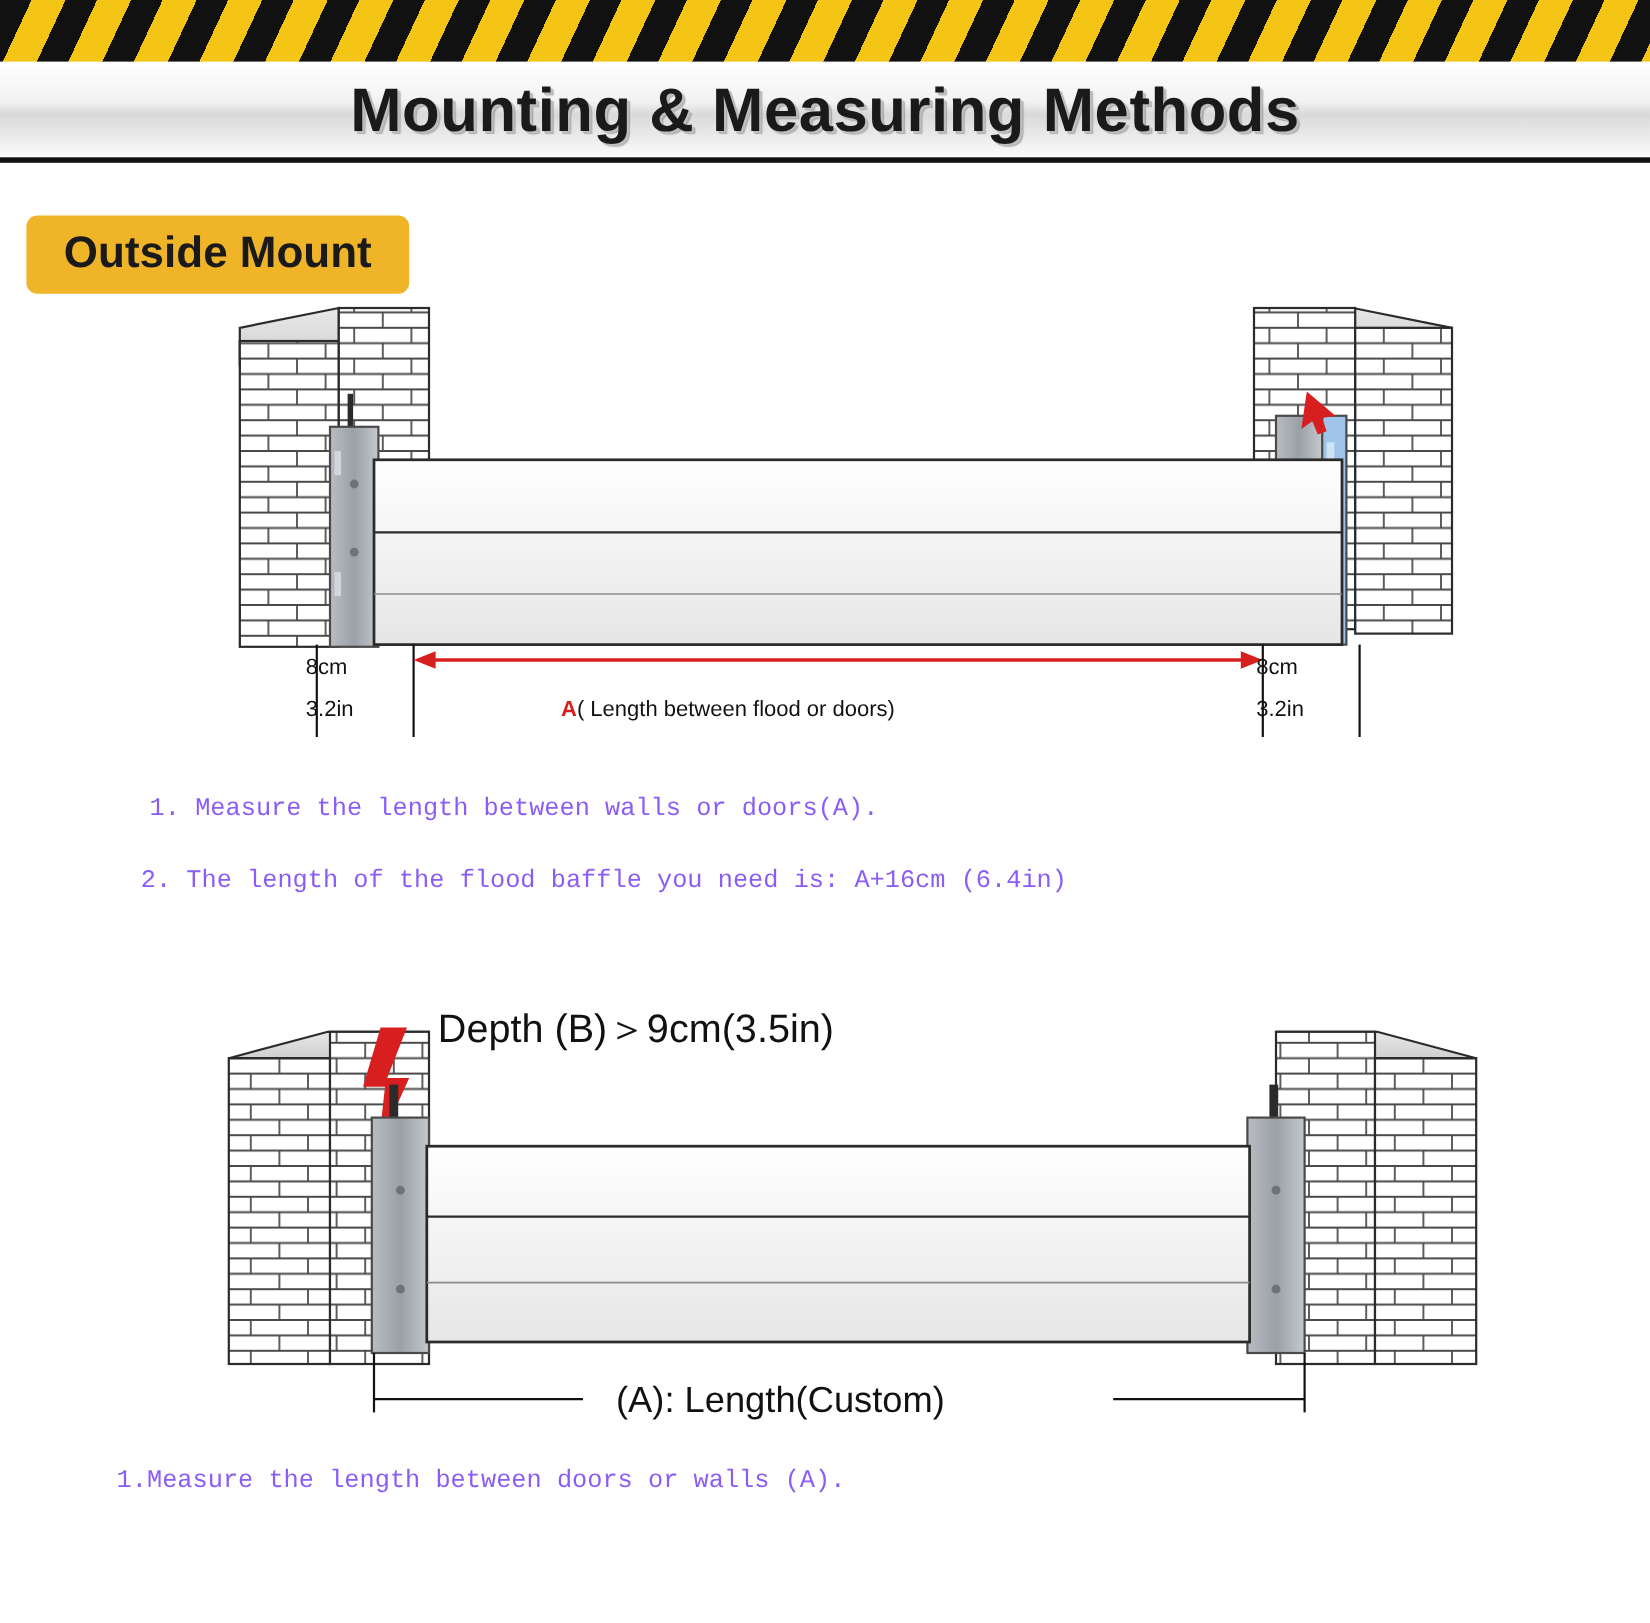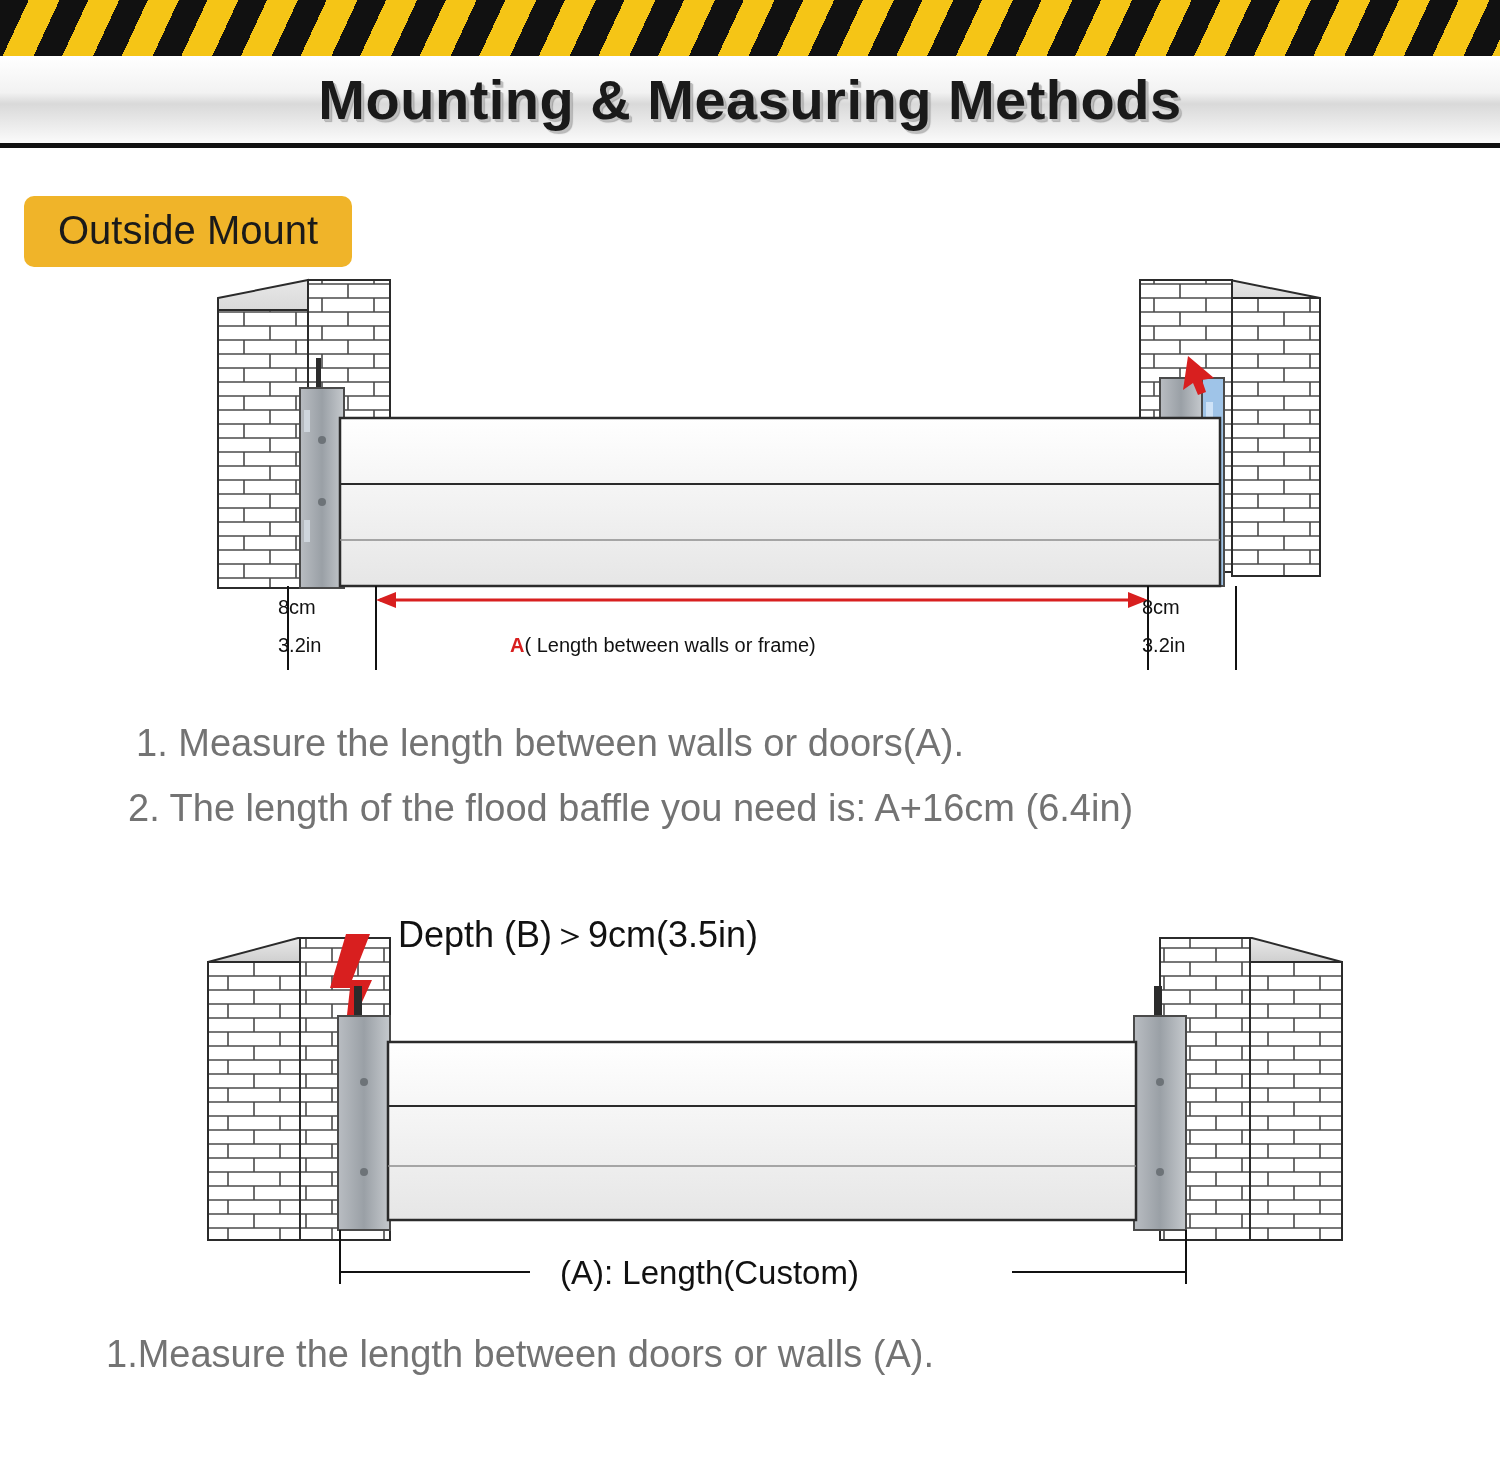--- a/index.html
+++ b/index.html
@@ -57,36 +57,37 @@
   }
 
   
   .badge {
     position: absolute;
     background: #f0b429;
     color: #1a1a1a;
     font-size: 40px;
     padding: 12px 34px 14px 34px;
     border-radius: 10px;
-    font-weight: normal;
+    font-weight: bold;
   }
   #badge-outside { left: 24px; top: 196px; }
   #badge-inside  { left: 38px; top: 850px; }
 
   
   .diagram { position: absolute; }
   #diagram-outside { left: 140px; top: 270px; width: 1260px; height: 420px; }
   #diagram-inside  { left: 150px; top: 920px; width: 1260px; height: 380px; }
 
   
   .note {
     position: absolute;
-    font-size: 38px;
-    color: #737373;
+    font-size: 23px;
+    color: #8b5cf6;
     white-space: nowrap;
+    font-family: Liberation Mono, monospace;
   }
   #note-o1 { left: 136px; top: 722px; }
   #note-o2 { left: 128px; top: 773px; margin-top: 14px; }
   #note-i1 { left: 106px; top: 1333px; }
   #note-i2 { left: 96px;  top: 1390px; white-space: normal; width: 1330px; line-height: 1.3; }
 
   .dim-label {
     position: absolute;
     font-size: 20px;
     color: #111111;
@@ -189,21 +190,21 @@
       <polygon points="236,330 256,322 256,338" fill="#d81f1f"></polygon>
       <polygon points="1008,330 988,322 988,338" fill="#d81f1f"></polygon>
     </g>
   </svg>
 
   <div class="dim-label" id="lbl-left-8cm">8cm</div>
   <div class="dim-label" id="lbl-left-32in">3.2in</div>
   <div class="dim-label" id="lbl-right-8cm">8cm</div>
   <div class="dim-label" id="lbl-right-32in">3.2in</div>
   <div class="dim-label" id="lbl-A">
-    <span class="red-a">A</span><span>( Length between walls or frame)</span>
+    <span class="red-a">A</span><span>( Length between flood or doors)</span>
   </div>
 
   <div class="note" id="note-o1">1. Measure the length between walls or doors(A).</div>
   <div class="note" id="note-o2">2. The length of the flood baffle you need is: A+16cm (6.4in)</div>
 
 
   <svg class="diagram" id="diagram-inside" viewBox="0 0 1260 380">
 
     <g>
       <polygon points="58,42 148,18 240,18 150,42" fill="url(#brickTop)" stroke="#2b2b2b" stroke-width="2"></polygon>

